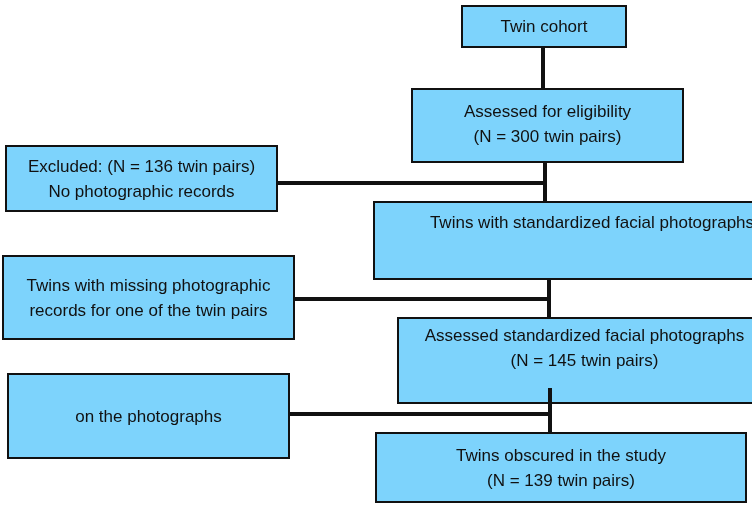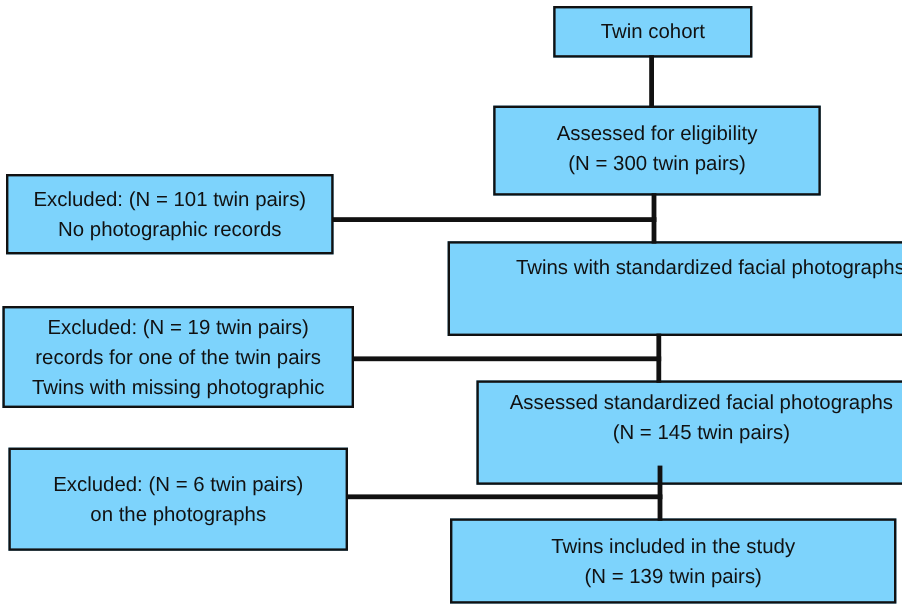--- a/index.html
+++ b/index.html
@@ -73,37 +73,35 @@
   <div class="box v-top" id="box-standardized">
     <div class="line-text">Twins with standardized facial photographs</div>
   </div>
 
   <div class="box v-top" id="box-assessed">
     <div class="line-text">Assessed standardized facial photographs</div>
     <div class="line-text">(N = 145 twin pairs)</div>
   </div>
 
   <div class="box v-top" id="box-included">
-    <div class="line-text">Twins included in the study</div>
+    <div class="line-text">Twins obscured in the study</div>
     <div class="line-text">(N = 139 twin pairs)</div>
   </div>
 
   <div class="box v-center" id="box-excluded-1">
-    <div class="line-text">Excluded: (N = 101 twin pairs)</div>
+    <div class="line-text">Excluded: (N = 136 twin pairs)</div>
     <div class="line-text">No photographic records</div>
   </div>
 
   <div class="box v-center" id="box-excluded-2">
-    <div class="line-text">Excluded: (N = 19 twin pairs)</div>
+    <div class="line-text">Twins with missing photographic</div>
     <div class="line-text">records for one of the twin pairs</div>
-    <div class="line-text">Twins with missing photographic</div>
   </div>
 
   <div class="box v-center" id="box-excluded-3">
-    <div class="line-text">Excluded: (N = 6 twin pairs)</div>
     <div class="line-text">on the photographs</div>
   </div>
 
   <div class="conn" id="conn-v1"></div>
   <div class="conn" id="conn-v2"></div>
   <div class="conn" id="conn-h1"></div>
   <div class="conn" id="conn-v3"></div>
   <div class="conn" id="conn-h2"></div>
   <div class="conn" id="conn-v4"></div>
   <div class="conn" id="conn-h3"></div>

